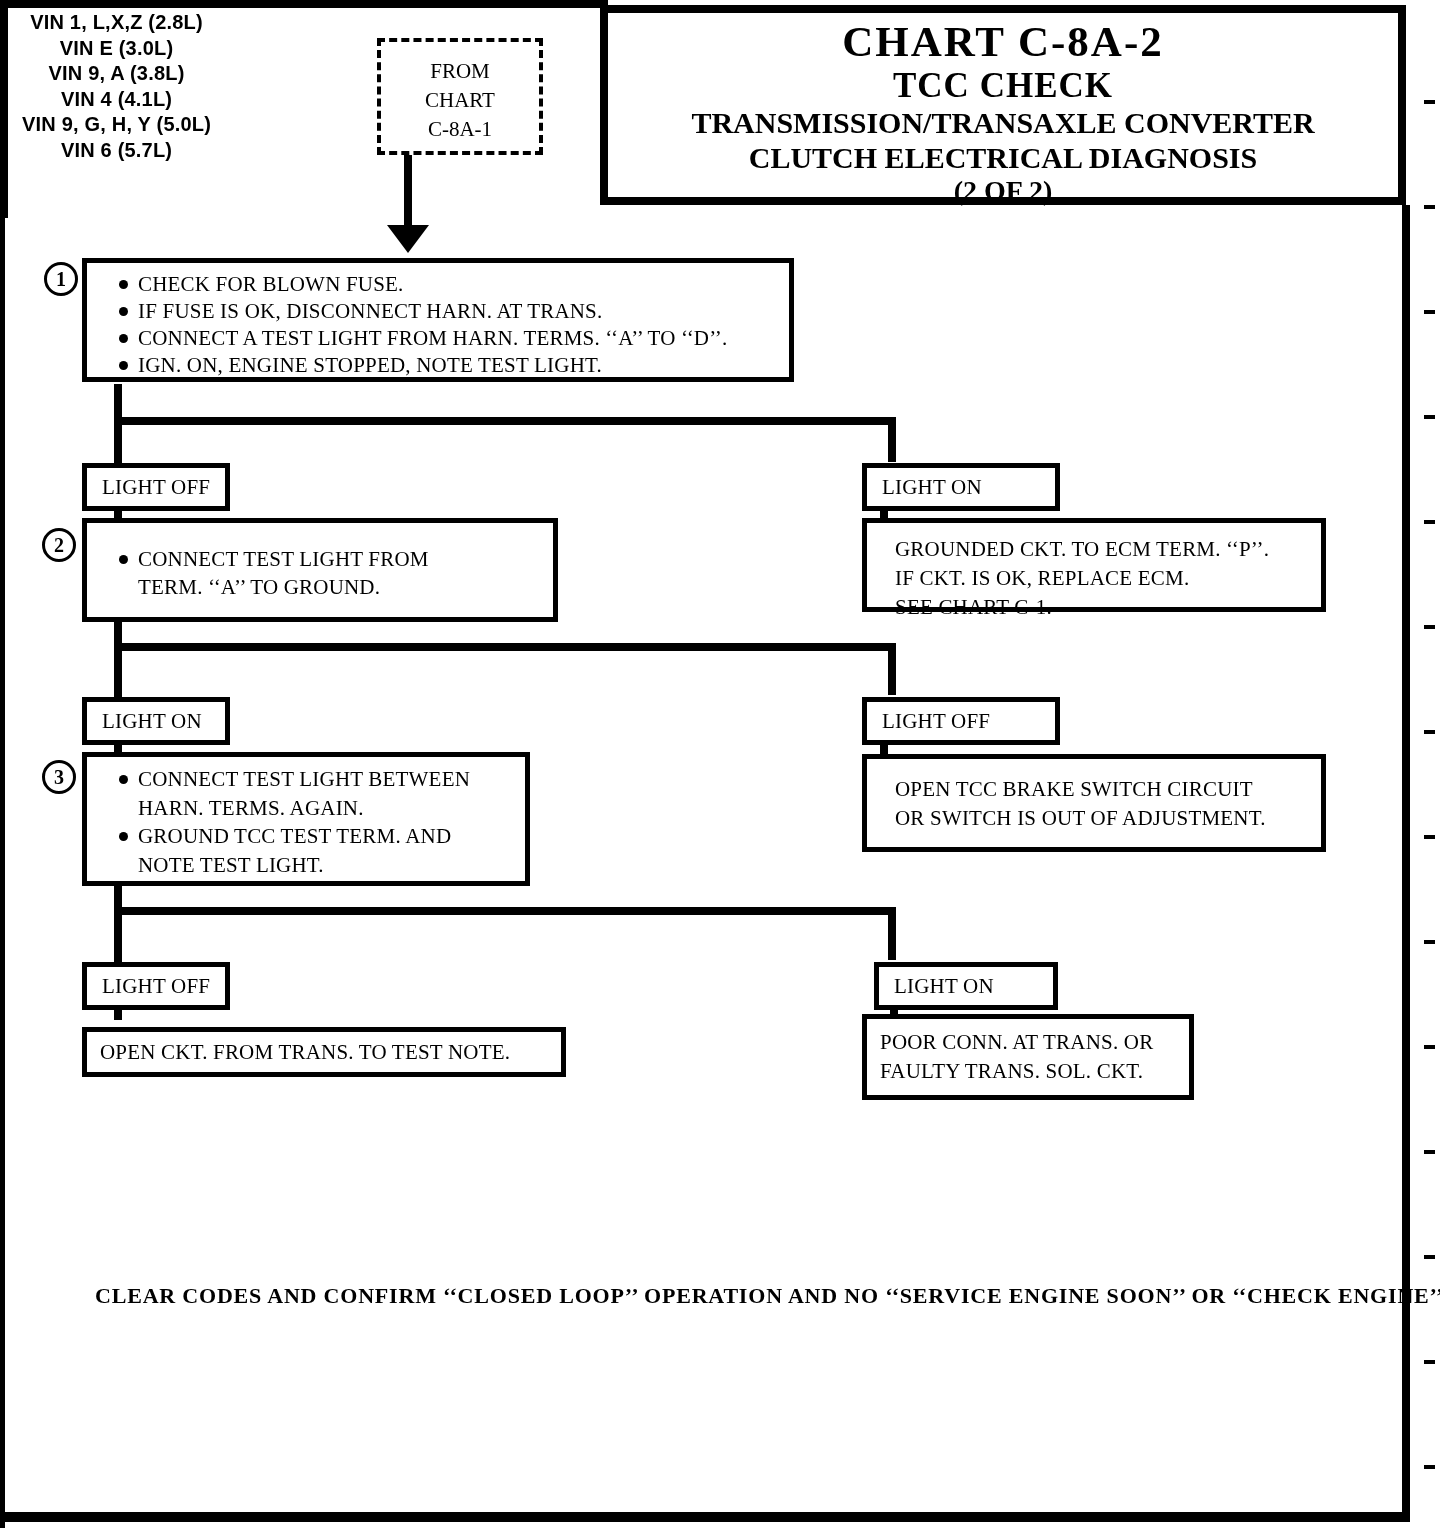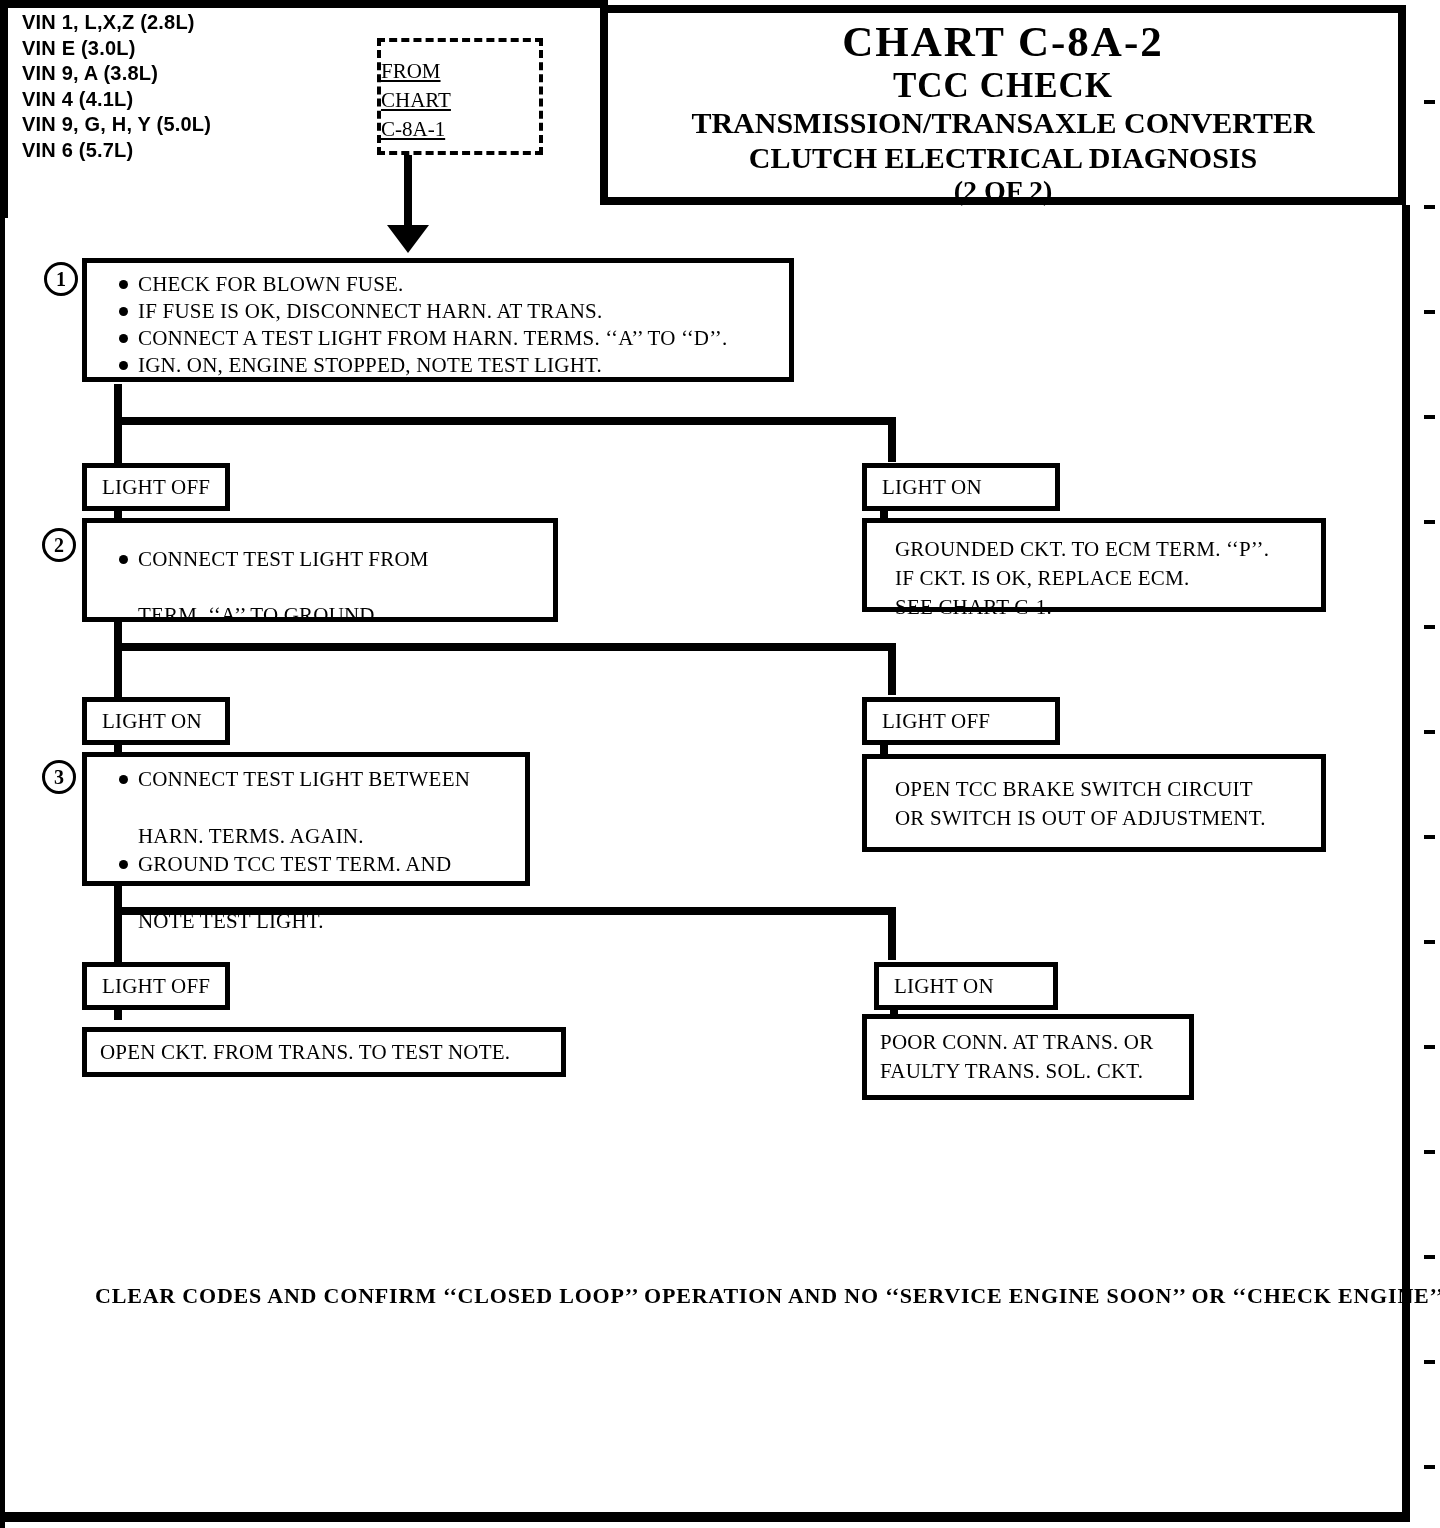--- a/index.html
+++ b/index.html
@@ -15,35 +15,35 @@
     position:absolute; background:#fff; border:5px solid #000;
     box-sizing:border-box; font:21px/28px "Liberation Serif", serif;
     color:#000; z-index:3; letter-spacing:0.2px;
   }
   .label-box { display:flex; align-items:center; padding-left:15px;margin-top:9px; }
   
   .bl::before {
     content:""; display:inline-block; width:9px; height:9px;
     background:#000; border-radius:50%; margin-right:10px; vertical-align:2px;
   }
-  .cl { padding-left:19px;margin-top:28px; }
+  .cl { padding-left:19px; }
   
   .circle {
     position:absolute; width:34px; height:34px; border:3px solid #000;
     border-radius:50%; background:#fff; box-sizing:border-box;
     display:flex; align-items:center; justify-content:center;
     font:bold 20px/20px "Liberation Serif", serif; z-index:3;
   }
   
   .conn { position:absolute; background:#000; z-index:1; }
   
   .dashed-box {
     position:absolute; left:377px; top:38px; width:166px; height:117px;
     border:4px dashed #000; box-sizing:border-box; background:#fff;
-    text-align:left; font:21px/29px "Liberation Serif", serif; padding-top:15px;text-decoration:underline;
+    text-align:center; font:21px/29px "Liberation Serif", serif; padding-top:15px;
   }
   
   .arrow-shaft { position:absolute; left:404px; top:155px; width:8px; height:73px; background:#000; }
   .arrow-head {
     position:absolute; left:387px; top:225px; width:0; height:0;
     border-left:21px solid transparent; border-right:21px solid transparent;
     border-top:28px solid #000;
   }
   
   .title-box {
@@ -52,21 +52,21 @@
     text-align:center; font-family:"Liberation Serif", serif; font-weight:bold;
   }
   .t1 { font-size:43px; line-height:50px; padding-top:4px; letter-spacing:2px; }
   .t2 { font-size:35px; line-height:38px; letter-spacing:1px; }
   .t3 { font-size:30px; line-height:35px; }
   .t4 { font-size:30px; line-height:35px; }
   .t5 { font-size:28px; line-height:32px; }
   
   .vin-list {
     position:absolute; left:22px; top:10px;
-    font:bold 20px/25.5px "Liberation Sans", sans-serif; letter-spacing:0.2px;
+    font:bold 20px/25.5px "Liberation Sans", sans-serif; letter-spacing:0.2px;text-align:center;
   }
   
   .footer-note {
     position:absolute; left:95px; top:1283px; white-space:nowrap;
     font:bold 22px/26px "Liberation Serif", serif; letter-spacing:0.8px;
   }
   
   .tick { position:absolute; left:1424px; width:11px; height:4px; background:#000; }
 </style>
 </head>

